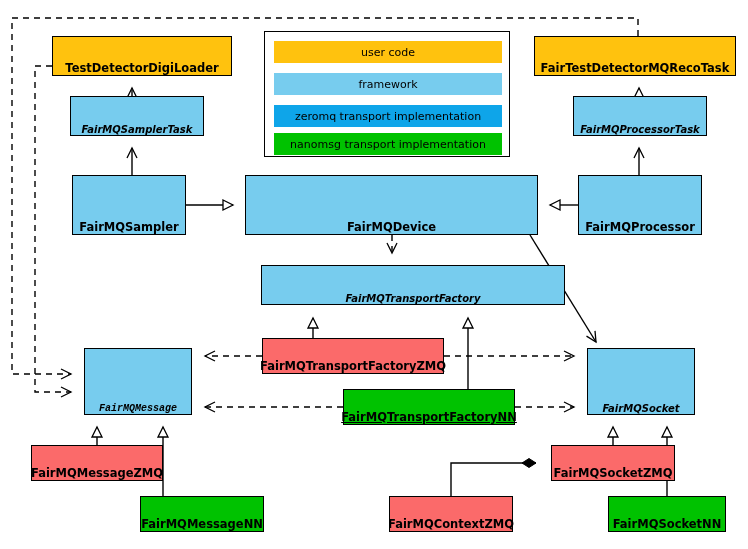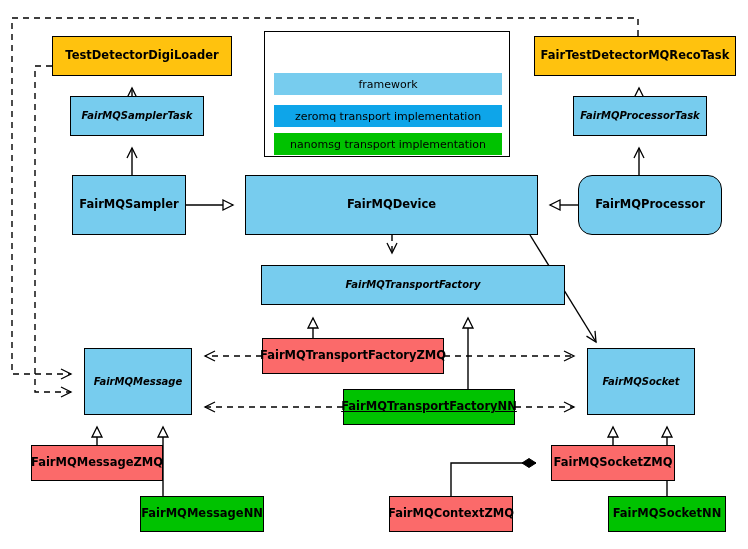--- a/index.html
+++ b/index.html
@@ -2,21 +2,21 @@
 <html><head>
 <meta charset="utf-8">
 <style>
   html,body{margin:0;padding:0;background:#ffffff;}
   body{width:748px;height:549px;position:relative;overflow:hidden;
        font-family:"DejaVu Sans","Liberation Sans",sans-serif;}
   #canvas{position:absolute;left:0;top:0;width:748px;height:549px;}
   svg.layer{position:absolute;left:0;top:0;width:748px;height:549px;pointer-events:none;}
 
   .node{position:absolute;box-sizing:border-box;border:1.4px solid #000;
-        display:flex;align-items:center;justify-content:center;text-align:center;
+        display:flex;align-items:flex-end;justify-content:center;text-align:center;
         color:#000;line-height:1.15;}
   .node span{display:block;padding:0 4px;}
   .usercode{background:#ffc20e;}
   .framework{background:#77ccee;}
   .zmq{background:#fb6a6a;}
   .nn{background:#00c200;}
   .bold span{font-weight:bold;font-size:11.5px;}
   .ital span{font-style:italic;font-weight:bold;font-size:10px;}
 
   
@@ -86,20 +86,23 @@
 
       <path d="M613,445 L613,427" marker-end="url(#hollowTri)"></path>
 
       <path d="M667,496 L667,427" marker-end="url(#hollowTri)"></path>
 
       <path d="M451,496 L451,463 L536,463" marker-end="url(#diamond)"></path>
     </g>
   </svg>
 
   <div id="legend">
+    <div class="legrow" style="top:9px;background:#ffc20e;">
+      <span>user code</span>
+    </div>
     <div class="legrow" style="top:41px;background:#77ccee;">
       <span>framework</span>
     </div>
     <div class="legrow" style="top:73px;background:#0ea5e9;">
       <span>zeromq transport implementation</span>
     </div>
     <div class="legrow" style="top:101px;background:#00c200;">
       <span>nanomsg transport implementation</span>
     </div>
   </div>
@@ -116,33 +119,33 @@
       </div>
       <div class="node framework ital" style="left: 573px; top: 96px; width: 134px; height: 40px;">
         <span>FairMQProcessorTask</span>
       </div>
       <div class="node framework bold" style="left: 72px; top: 175px; width: 114px; height: 60px;">
         <span>FairMQSampler</span>
       </div>
       <div class="node framework bold" style="left: 245px; top: 175px; width: 293px; height: 60px;">
         <span>FairMQDevice</span>
       </div>
-      <div class="node framework bold" style="left: 578px; top: 175px; width: 144px; height: 60px; border-radius: 14px;">
+      <div class="node framework bold" style="left: 578px; top: 175px; width: 124px; height: 60px;">
         <span>FairMQProcessor</span>
       </div>
       <div class="node framework ital" style="left: 261px; top: 265px; width: 304px; height: 40px;">
         <span>FairMQTransportFactory</span>
       </div>
       <div class="node zmq bold" style="left: 262px; top: 338px; width: 182px; height: 36px;">
         <span>FairMQTransportFactoryZMQ</span>
       </div>
       <div class="node nn bold" style="left: 343px; top: 389px; width: 172px; height: 36px; text-decoration: underline;">
         <span>FairMQTransportFactoryNN</span>
       </div>
-      <div class="node framework ital" style="left: 84px; top: 348px; width: 108px; height: 67px;">
+      <div class="node framework ital" style="left: 84px; top: 348px; width: 108px; height: 67px; font-family: Liberation Mono, monospace;">
         <span>FairMQMessage</span>
       </div>
       <div class="node framework ital" style="left: 587px; top: 348px; width: 108px; height: 67px;">
         <span>FairMQSocket</span>
       </div>
       <div class="node zmq bold" style="left: 31px; top: 445px; width: 132px; height: 36px;">
         <span>FairMQMessageZMQ</span>
       </div>
       <div class="node nn bold" style="left: 101px; top: 496px; width: 124px; height: 36px; margin-left: 39px;">
         <span>FairMQMessageNN</span>

